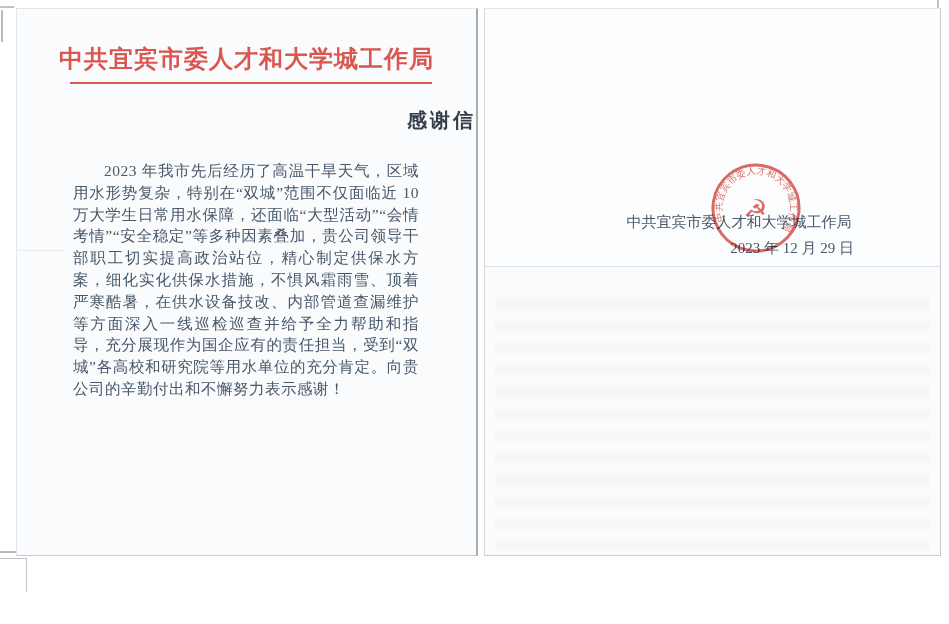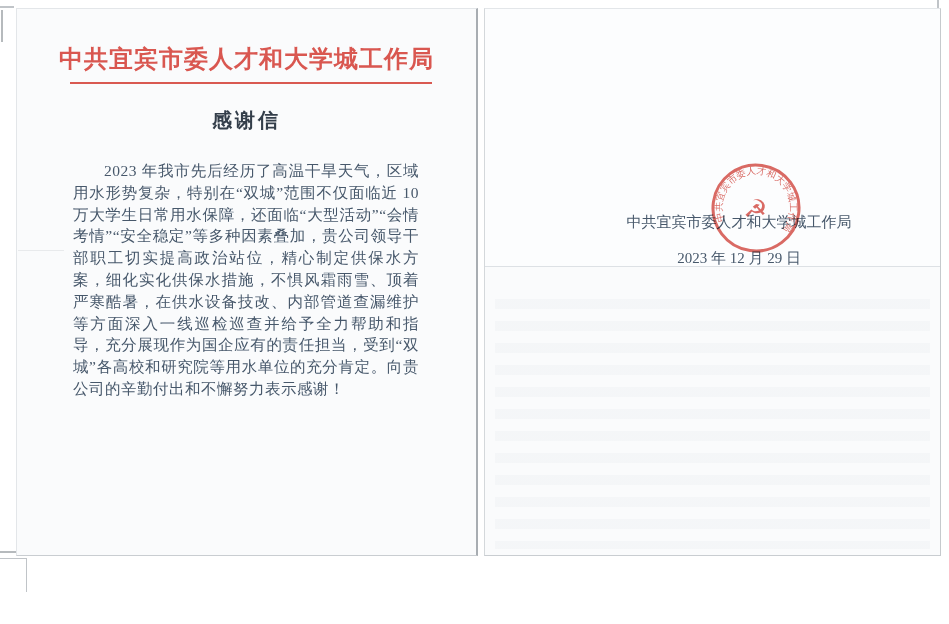--- a/index.html
+++ b/index.html
@@ -16,34 +16,34 @@
   
   .letter-area { position:absolute; left:0; top:0; width:100%; height:258px;
                  background:#fcfdfe; border-bottom:1px solid #dde1e5; }
   .ghost-bleed { position:absolute; left:10px; right:10px; top:290px; height:250px; opacity:.05;
                  background:repeating-linear-gradient(180deg,#8a9aaa 0 10px,transparent 10px 22px); }
 
   
   .letterhead { margin-top:34px; text-align:center; font-size:24px; font-weight:bold;
                 color:#d95750; letter-spacing:1px; white-space:nowrap; }
   .letterhead-rule { margin:7px 0 0 53px; width:362px; height:2px; background:#d95951; }
-  .doc-title { margin-top:23px; text-align:center; font-size:20px; font-weight:bold;
+  .doc-title { margin-top:23px; text-align:right; font-size:20px; font-weight:bold;
                letter-spacing:3px; color:#333e4a; }
 
   
   .body-text { margin:26px 57px 0 56px; font-size:15.5px; line-height:21.8px;
                color:#47586b; text-align:justify; text-justify:inter-ideograph;
                letter-spacing:.5px; }
   .body-text p.para { text-indent:2em; }
   .page-right .body-text { margin:45px 58px 0 53px; }
 
   
   .sign-block { position:absolute; top:202px; right:86px; width:230px;
                 text-align:center; font-size:15px; color:#47586b; line-height:22px; }
-  .sign-date { margin-top:14px; }
+  .sign-date { margin-top:4px;text-align:right; }
 
   
   .seal { position:absolute; left:224px; top:152px; width:94px; height:94px;
           transform:rotate(8deg); opacity:.82; mix-blend-mode:multiply; }
 
   
   .art { position:absolute; background:#c0c4c8; }
   .a1 { left:1px;   top:10px;  width:2px;  height:32px; background:#b6babd; }
   .a2 { left:0;     top:6px;   width:14px; height:2px; }
   .a3 { left:937px; top:0;     width:2px;  height:13px; }

